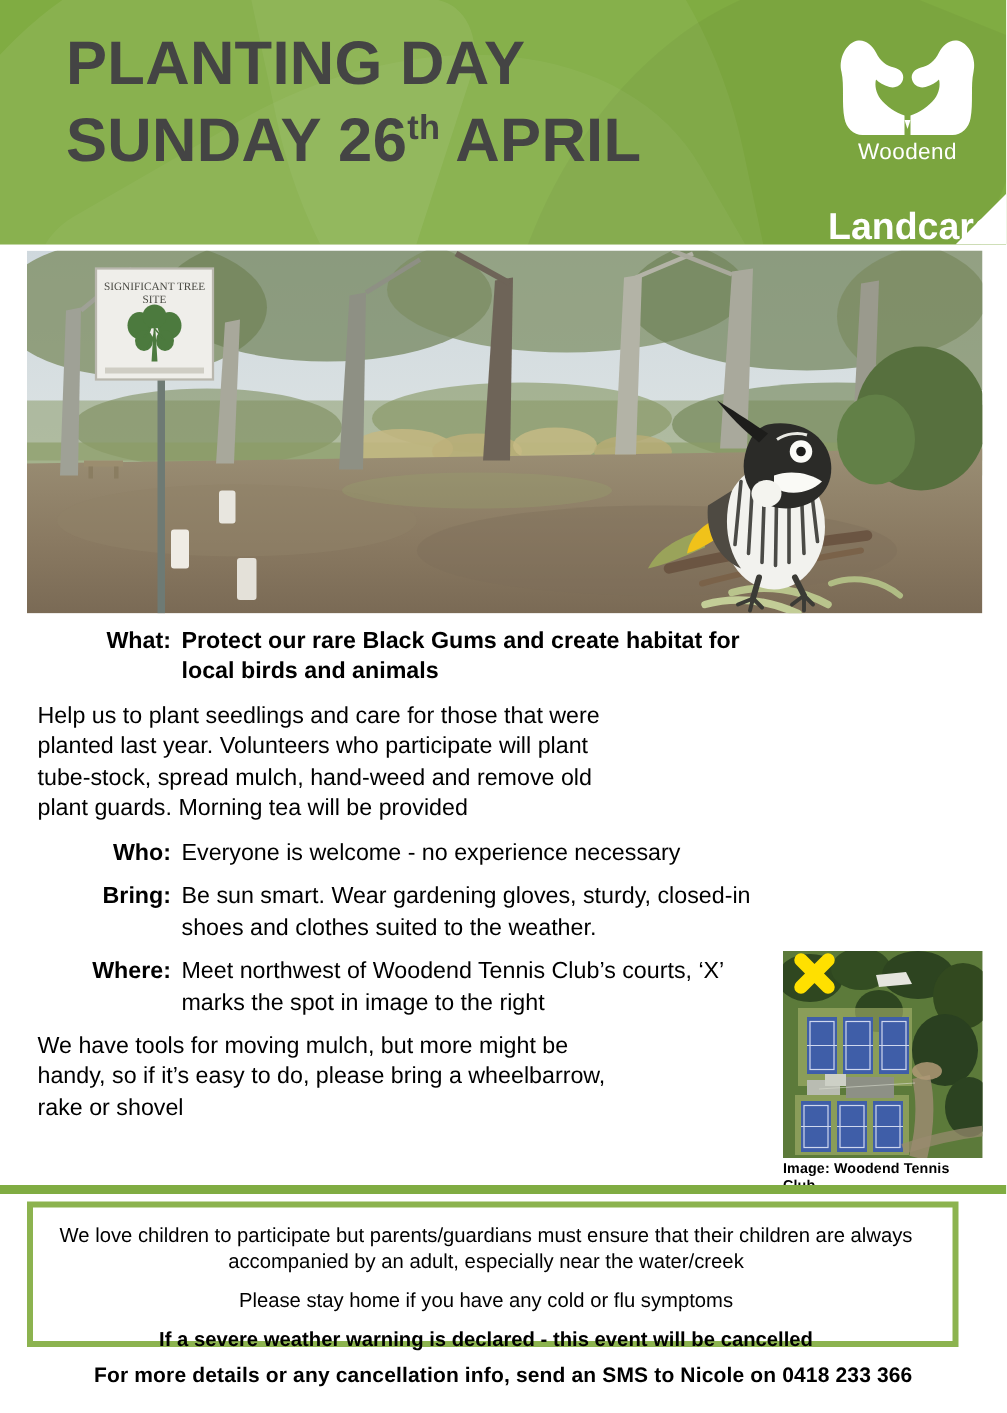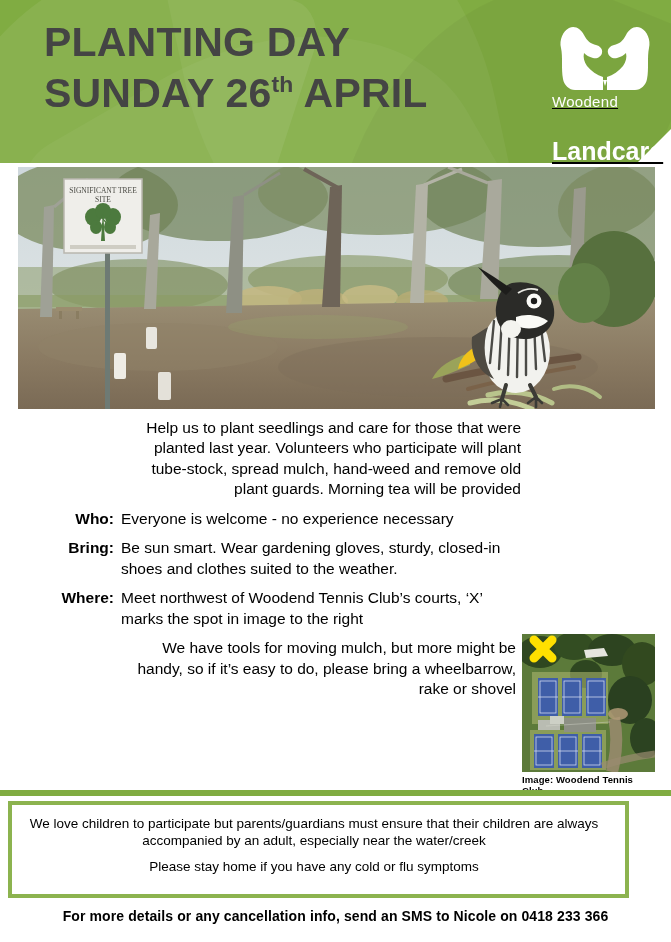--- a/index.html
+++ b/index.html
@@ -92,22 +92,21 @@
     vertical-align: super;
     line-height: 0;
   }
 
   
   .logo {
     position: absolute;
     left: 552px;
     top: 18px;
     width: 106px;
-    text-align: left;
-    text-decoration: underline;
+    text-align: center;
   }
   .logo-mark { display: block; margin: 0 auto; }
   .logo-word1 {
     font-size: 15px;
     color: #ffffff;
     font-weight: normal;
     letter-spacing: 0.3px;
     margin-top: 1px;
   }
   .logo-word2 {
@@ -156,27 +155,25 @@
   .dvalue {
     flex: 1 1 auto;
     font-size: 15.5px;
     color: #000000;
     line-height: 1.32;
   }
   .dvalue.bold { font-weight: bold; }
   .dvalue sup { font-size: 0.62em; vertical-align: super; line-height: 0; }
   .dvalue b { font-weight: bold; }
   .dsub {
-    margin-left: 96px;
     padding-left: 7px;
     font-size: 15.5px;
     color: #000000;
     line-height: 1.32;
     margin-bottom: 9px;
-    text-align: right;
   }
   .narrow { max-width: 400px; }
   .narrower { max-width: 395px; }
 
   
   .aerial {
     position: absolute;
     left: 522px;
     top: 634px;
     width: 133px;
@@ -196,21 +193,21 @@
     left: 0;
     top: 790px;
     width: 671px;
     height: 6px;
     background: #80ac42;
   }
 
   
   .notice {
     position: absolute;
-    left: 8px;
+    left: 18px;
     top: 801px;
     width: 621px;
     height: 97px;
     box-sizing: border-box;
     border: 4px solid #8cb34f;
     background: #ffffff;
     padding: 10px 14px 0 5px;
     text-align: center;
   }
   .notice p {
@@ -398,20 +395,24 @@
         <path d="M488 218 L484 232" stroke="#3b3b36" stroke-width="4" fill="none" stroke-linecap="round"></path>
         <path d="M512 218 L518 230" stroke="#3b3b36" stroke-width="4" fill="none" stroke-linecap="round"></path>
         <path d="M484 232 L474 236 M484 232 L490 238 M484 232 L482 240" stroke="#3b3b36" stroke-width="2.6" fill="none" stroke-linecap="round"></path>
         <path d="M518 230 L510 236 M518 230 L524 236 M518 230 L518 240" stroke="#3b3b36" stroke-width="2.6" fill="none" stroke-linecap="round"></path>
       </g>
     </svg>
   </div>
 
   <div class="details">
 
+    <div class="drow">
+      <div class="dlabel">What:</div>
+      <div class="dvalue bold narrow">Protect our rare Black Gums and create habitat for local birds and animals</div>
+    </div>
 
     <div class="dsub narrow">Help us to plant seedlings and care for those that were planted last year. Volunteers who participate will plant tube-stock, spread mulch, hand-weed and remove old plant guards. Morning tea will be provided</div>
 
     <div class="drow">
       <div class="dlabel">Who:</div>
       <div class="dvalue">Everyone is welcome - no experience necessary</div>
     </div>
 
 
     <div class="drow">
@@ -488,17 +489,18 @@
       </g>
     </svg>
     <div class="aerial-caption">Image: Woodend Tennis Club</div>
   </div>
 
   <div class="divider"></div>
 
   <div class="notice">
     <p>We love children to participate but parents/guardians must ensure that their children are always accompanied by an adult, especially near the water/creek</p>
     <p>Please stay home if you have any cold or flu symptoms</p>
+    <p class="last">If a severe weather warning is declared - this event will be cancelled</p>
   </div>
 
   <div class="footer">For more details or any cancellation info, send an SMS to Nicole on 0418 233 366</div>
 
 </div>
 
 </body></html>

